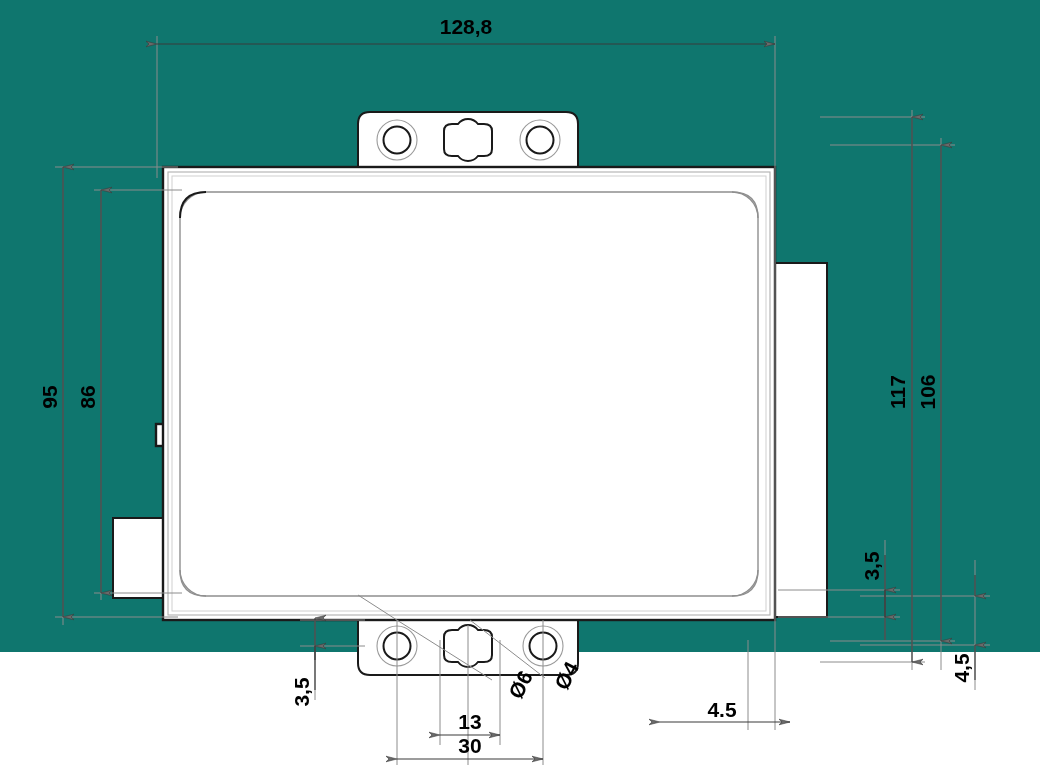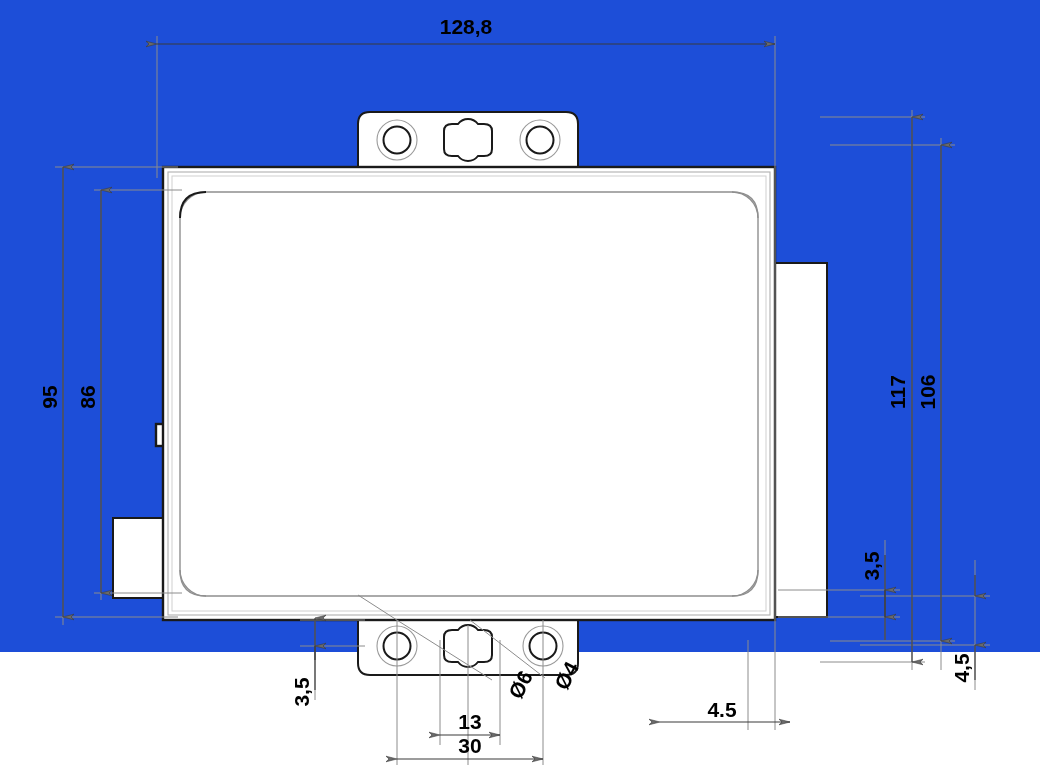--- a/index.html
+++ b/index.html
@@ -1,17 +1,17 @@
 <!DOCTYPE html>
 <html><head>
 <meta charset="utf-8">
 <style>
   html,body{margin:0;padding:0;background:#ffffff;}
   body{width:1040px;height:782px;font-family:"Liberation Sans",sans-serif;overflow:hidden;}
-  #stage{position:relative;width:1040px;height:652px;background:#1d4ed8;}
+  #stage{position:relative;width:1040px;height:652px;background:#0f766e;}
   svg{position:absolute;left:0;top:0;}
   .dimtxt{font-family:"Liberation Sans",sans-serif;font-weight:bold;font-size:21px;fill:#000;}
 </style>
 </head>
 <body>
 
 <div id="stage">
   <svg width="1040" height="782" viewBox="0 0 1040 782">
     <defs>
       <marker id="arrHeadR" markerWidth="12" markerHeight="8" refX="11" refY="4" orient="auto" markerUnits="userSpaceOnUse">

